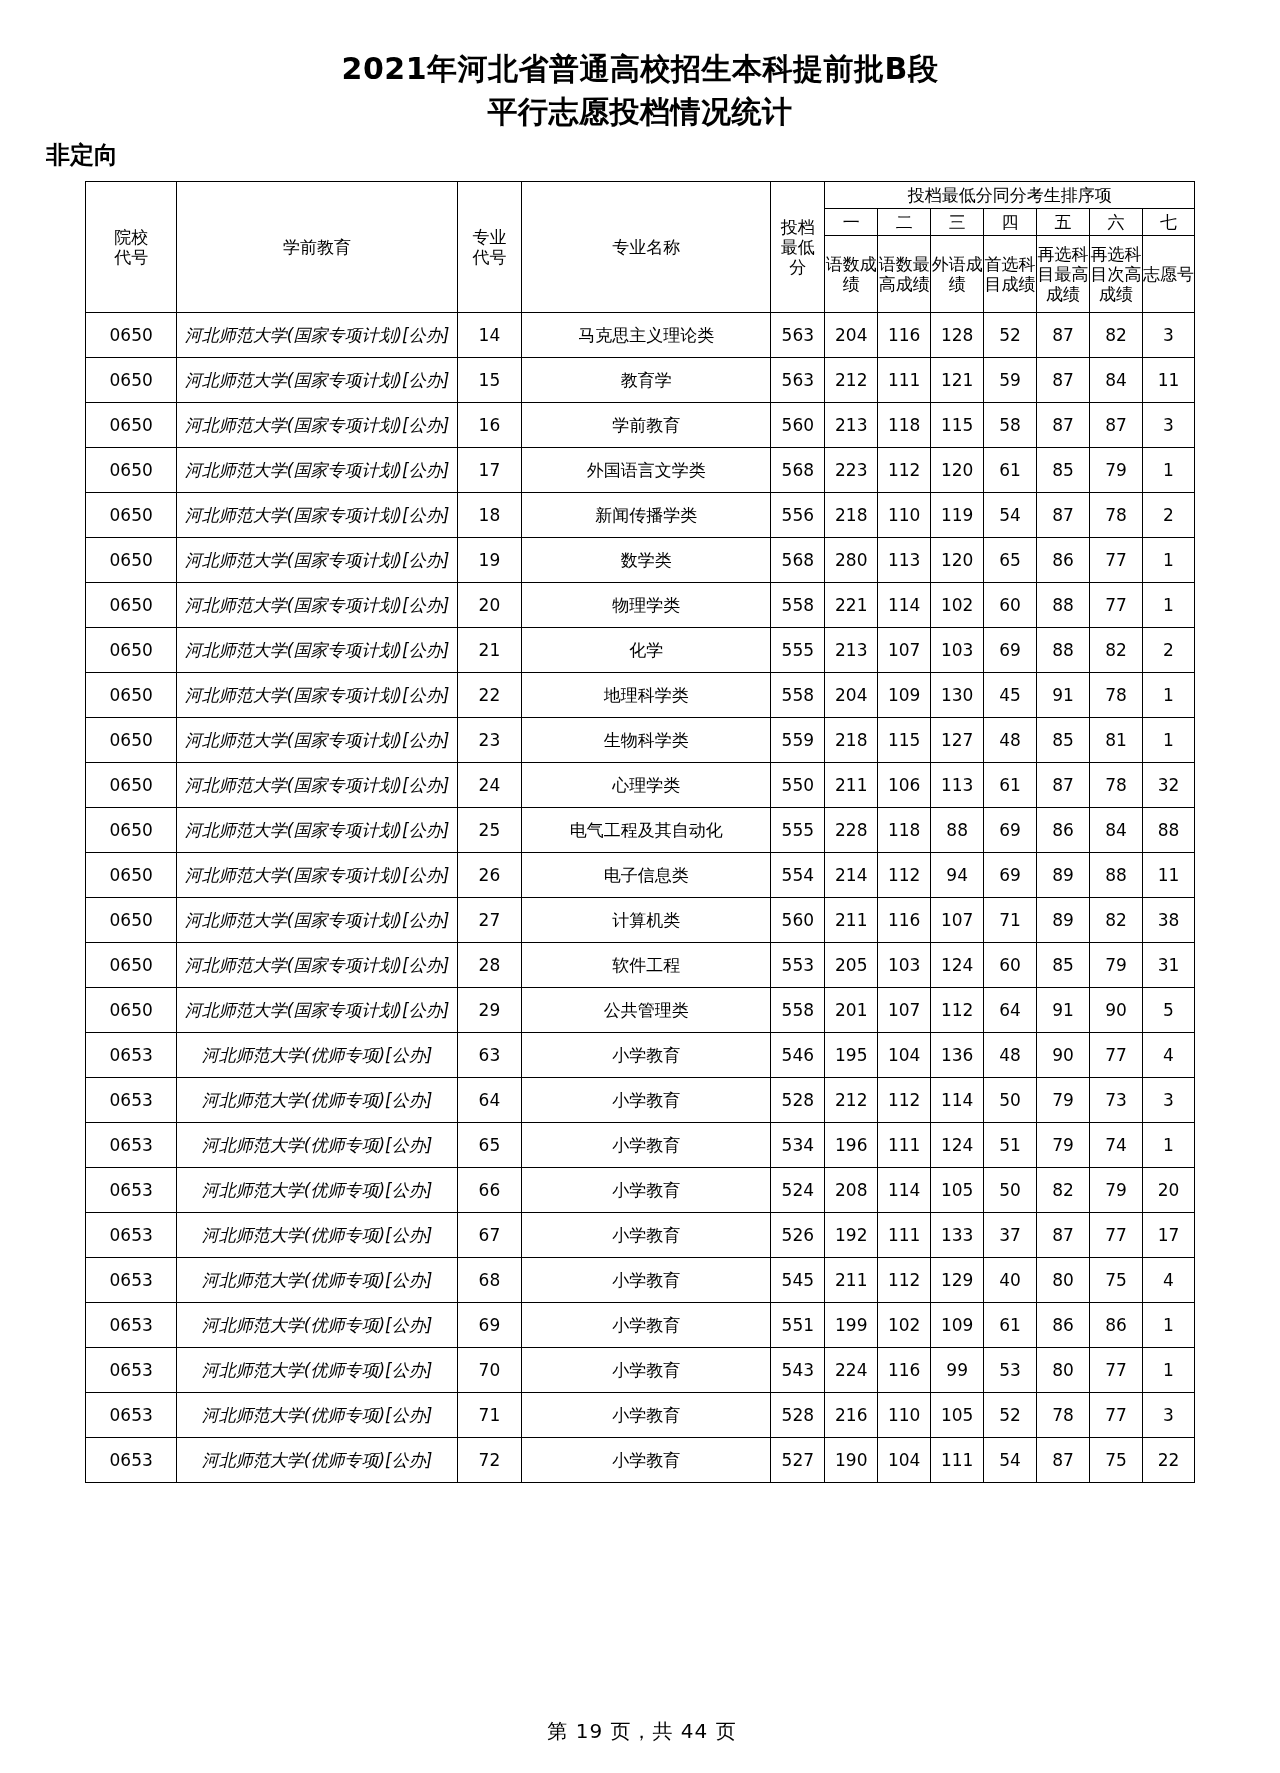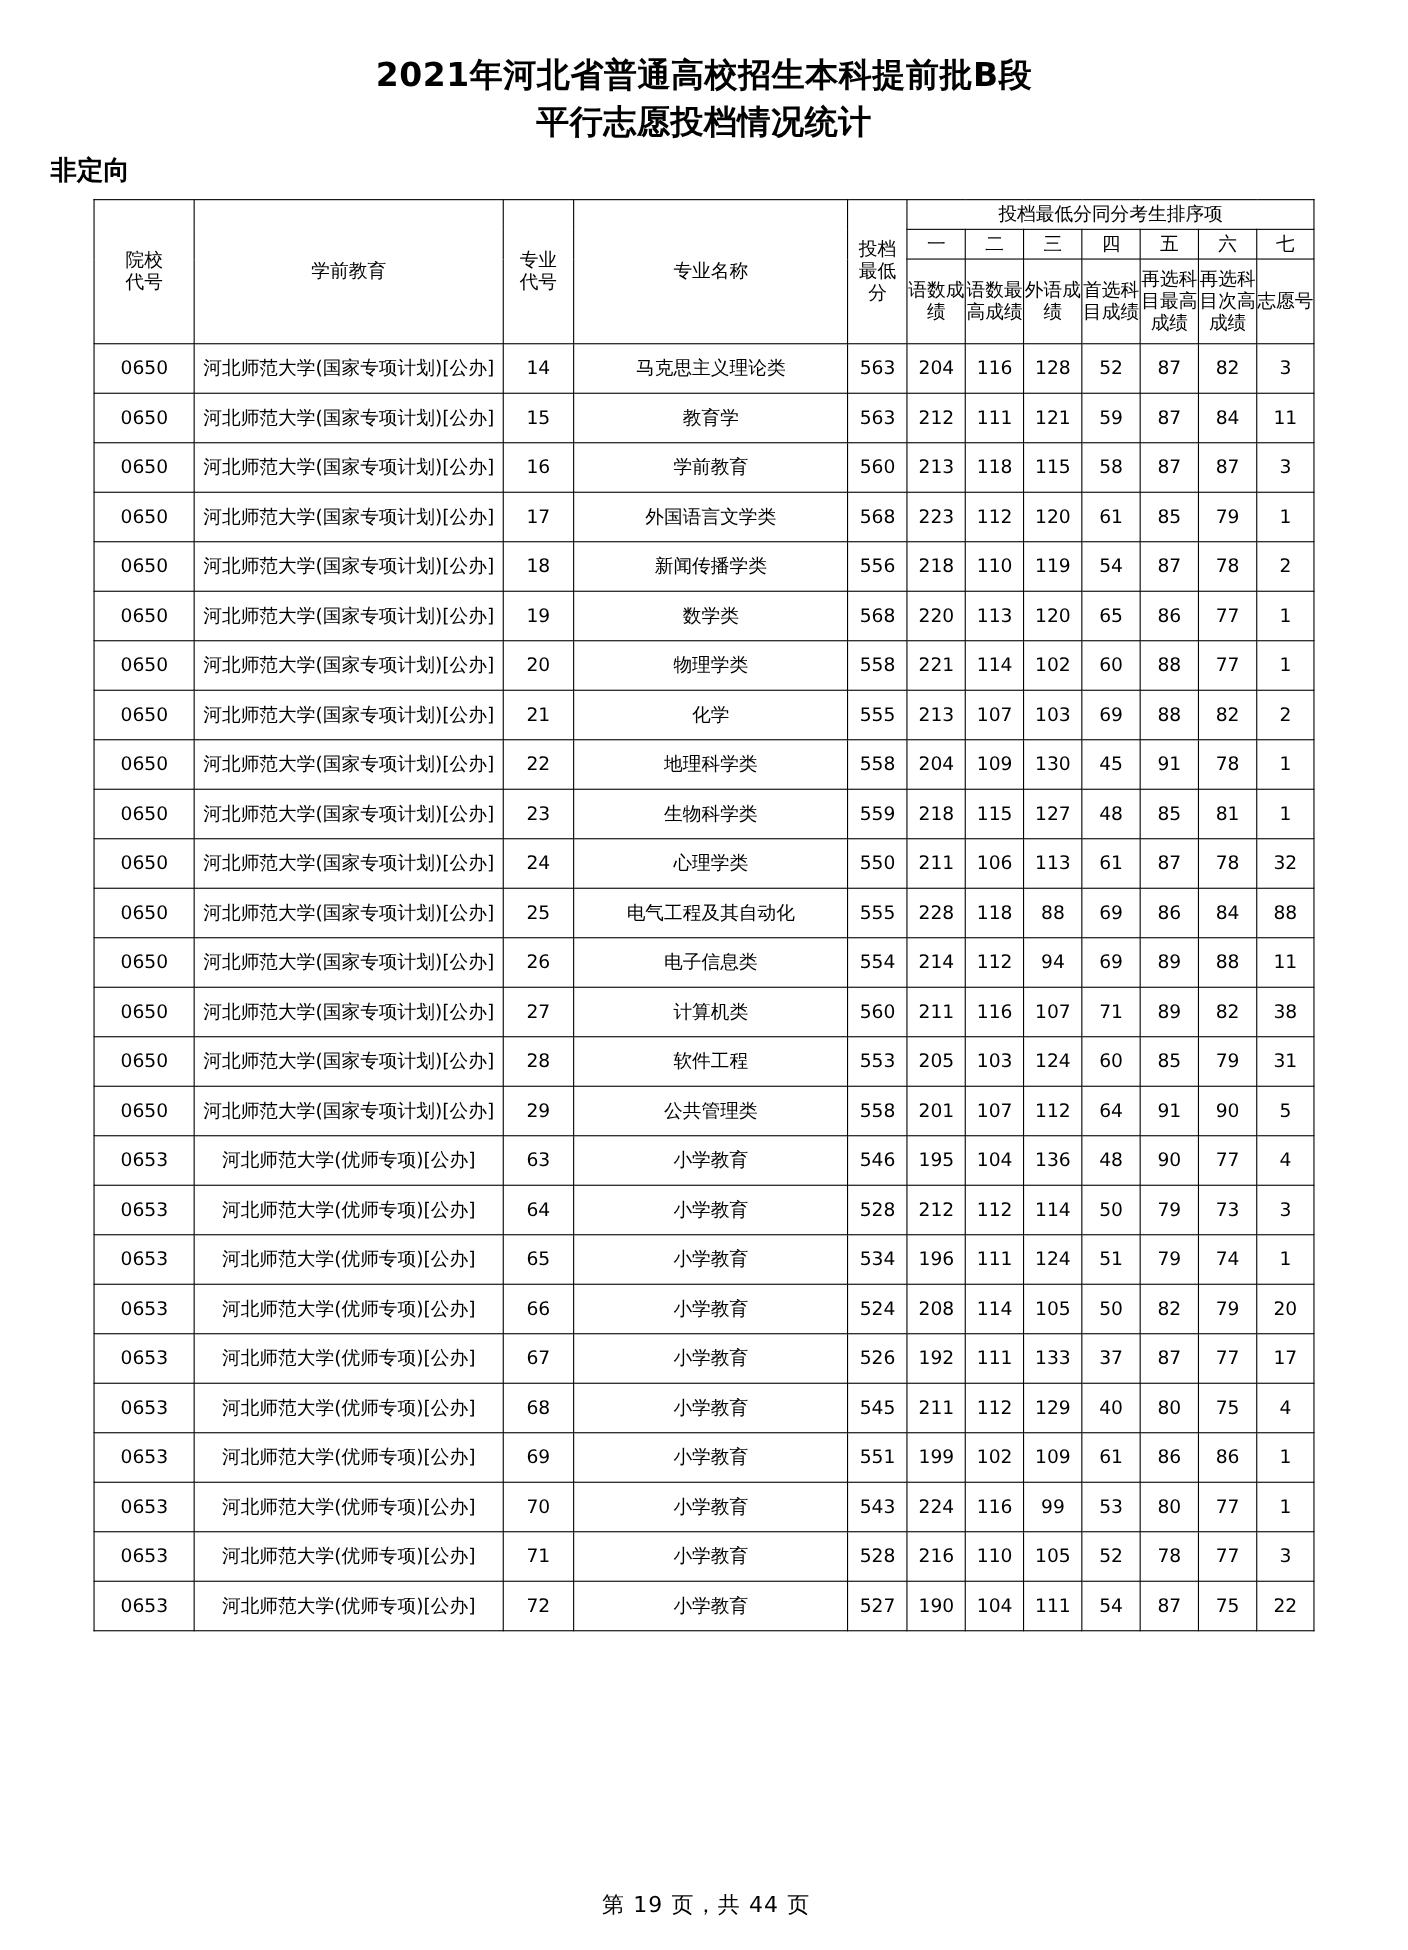--- a/index.html
+++ b/index.html
@@ -108,20 +108,21 @@
 
   td.code { font-size: 18px; }
   td.sname {
     text-align: left;
     font-size: 16px;
     padding: 0 2px;
     line-height: 1.08;
     white-space: normal;
     word-break: break-all;
     overflow: hidden;
+    font-style: italic;
   }
   td.mcode { font-size: 18px; text-align: center; }
   td.mname { text-align: left; font-size: 18px; padding-left: 8px; }
   td.num { font-size: 18px; text-align: right; padding-right: 7px; }
 
   tbody tr { height: 45px; }
 
   .footer {
     position: absolute;
     left: 4px;
@@ -269,21 +270,21 @@
           <td class="num">87</td>
           <td class="num">78</td>
           <td class="num">2</td>
         </tr>
         <tr>
           <td class="code">0650</td>
           <td class="sname">河北师范大学(国家专项计划)[公办]</td>
           <td class="mcode">19</td>
           <td class="mname">数学类</td>
           <td class="num">568</td>
-          <td class="num">220</td>
+          <td class="num">280</td>
           <td class="num">113</td>
           <td class="num">120</td>
           <td class="num">65</td>
           <td class="num">86</td>
           <td class="num">77</td>
           <td class="num">1</td>
         </tr>
         <tr>
           <td class="code">0650</td>
           <td class="sname">河北师范大学(国家专项计划)[公办]</td>

